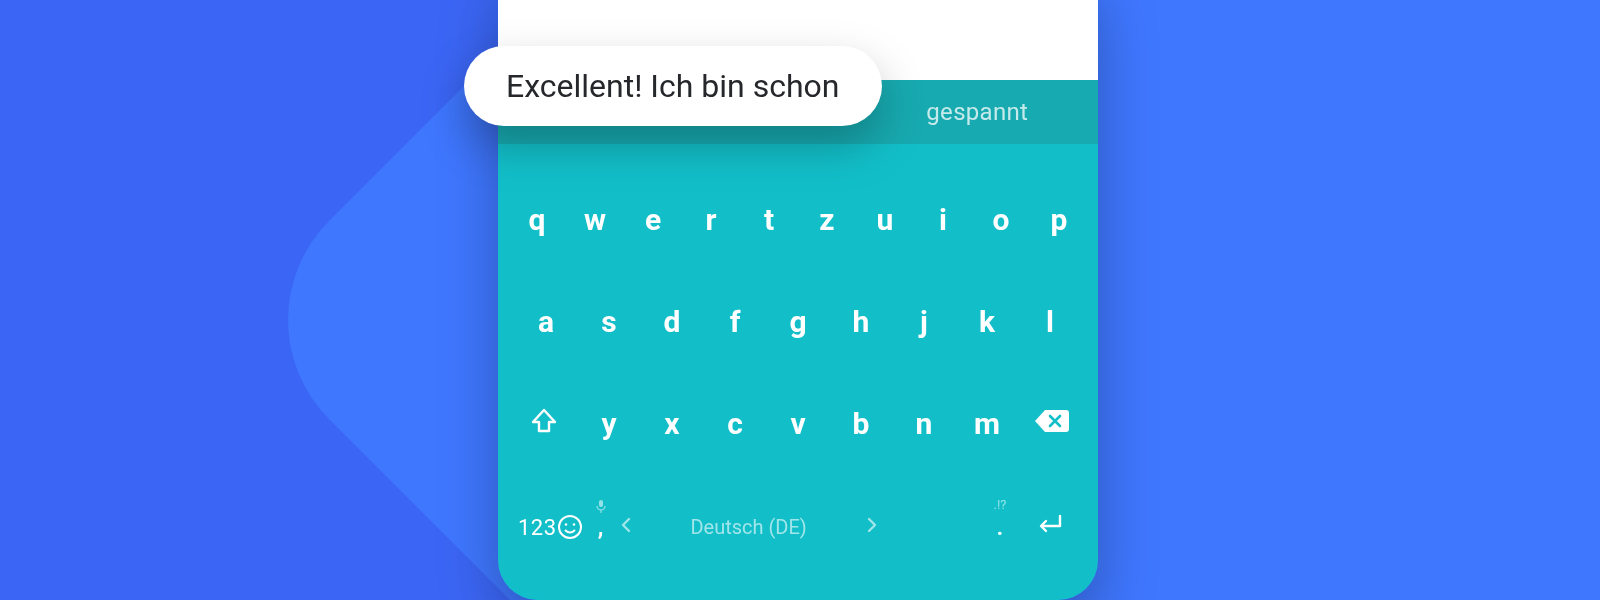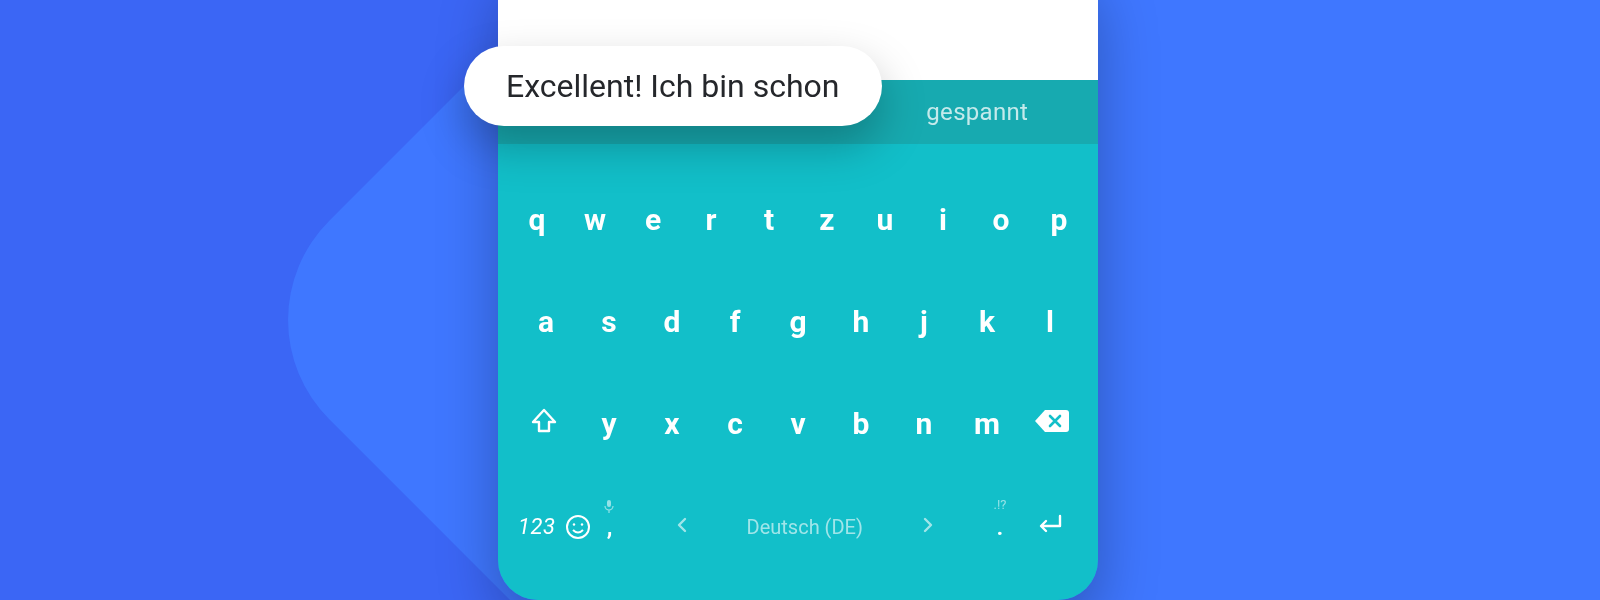--- a/index.html
+++ b/index.html
@@ -18,25 +18,25 @@
   .row{display:flex;align-items:center;justify-content:center;}
   .key{flex:0 0 58px;height:66px;display:flex;align-items:center;justify-content:center;color:#ffffff;font-size:30px;font-weight:700;user-select:none;}
   .row2 .key{flex:0 0 63px;}
   .row3{position:relative;}
   .row3 .key{flex:0 0 63px;}
   .shift{position:absolute;left:6px;top:0;width:60px;height:66px;display:flex;align-items:center;justify-content:center;}
   .shift svg{width:30px;height:30px;stroke:#ffffff;stroke-width:2.4;fill:none;stroke-linejoin:round;}
   .backspace{position:absolute;right:6px;top:0;width:60px;height:66px;display:flex;align-items:center;justify-content:center;}
   .backspace svg{width:36px;height:26px;fill:#ffffff;}
   .row4{display:flex;align-items:center;height:70px;color:rgba(255,255,255,.88);}
-  .r4-left{display:flex;align-items:flex-start;gap:10px;padding-left:10px;font-style:italic;}
+  .r4-left{display:flex;align-items:center;gap:0;padding-left:10px;}
   .numkey{font-size:22px;color:#ffffff;letter-spacing:.5px;}
   .emoji{width:26px;height:26px;}
   .emoji svg{width:26px;height:26px;stroke:#ffffff;stroke-width:2;fill:none;}
-  .r4-mid{flex:1;display:flex;align-items:center;justify-content:center;gap:26px;color:rgba(255,255,255,.6);font-size:20px;}
+  .r4-mid{flex:1;display:flex;align-items:center;gap:26px;color:rgba(255,255,255,.6);font-size:20px;}
   .space-lang{min-width:180px;text-align:center;}
   .arrow svg{width:14px;height:18px;stroke:rgba(255,255,255,.6);stroke-width:2.4;fill:none;stroke-linecap:round;stroke-linejoin:round;}
   .comma,.period{width:36px;text-align:center;position:relative;color:#ffffff;font-size:24px;font-weight:600;}
   .mini{position:absolute;top:-16px;left:0;right:0;text-align:center;font-size:13px;font-weight:400;color:rgba(255,255,255,.55);}
   .mini svg{width:12px;height:14px;display:inline;vertical-align:middle;fill:rgba(255,255,255,.55);}
   .enter{width:62px;display:flex;align-items:center;justify-content:center;padding-right:8px;}
   .enter svg{width:30px;height:26px;stroke:#ffffff;stroke-width:2.4;fill:none;stroke-linecap:round;stroke-linejoin:round;}
   .bubble{position:absolute;left:464px;top:46px;height:80px;padding:0 42px;background:#ffffff;border-radius:40px;display:flex;align-items:center;font-size:32px;color:#25272b;box-shadow:0 20px 45px rgba(0,0,0,.25);}
 </style>
 </head>

